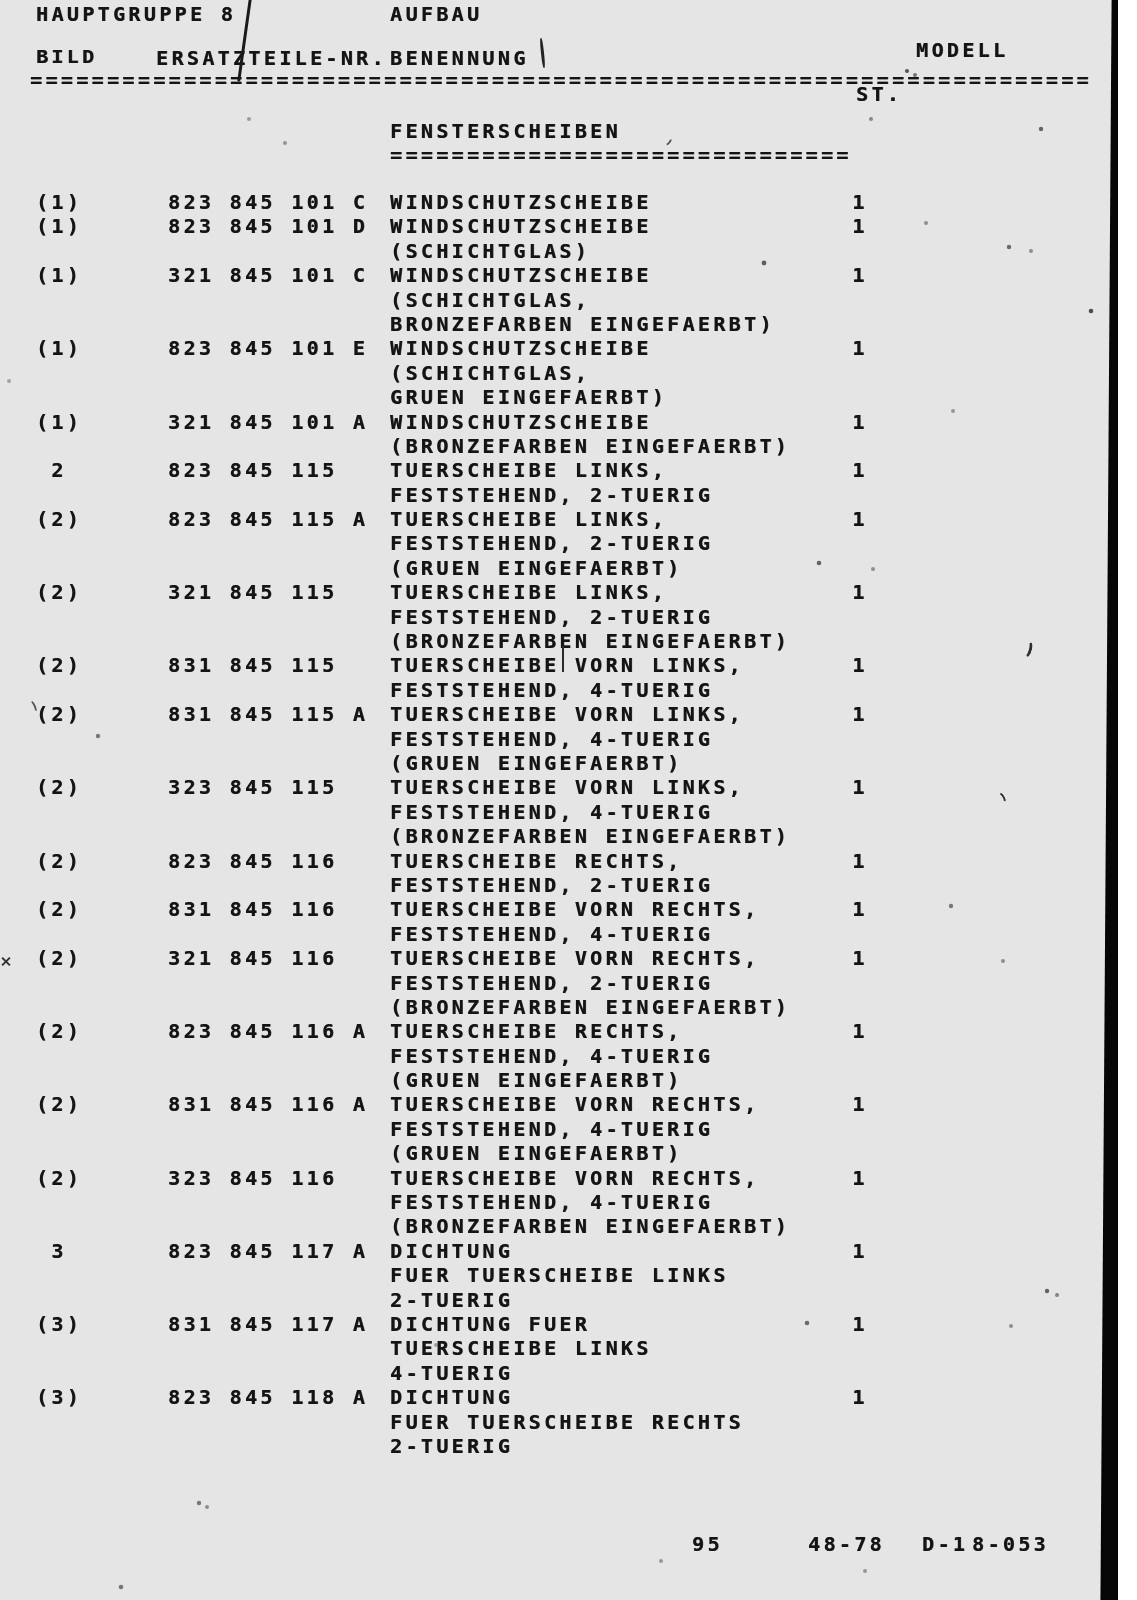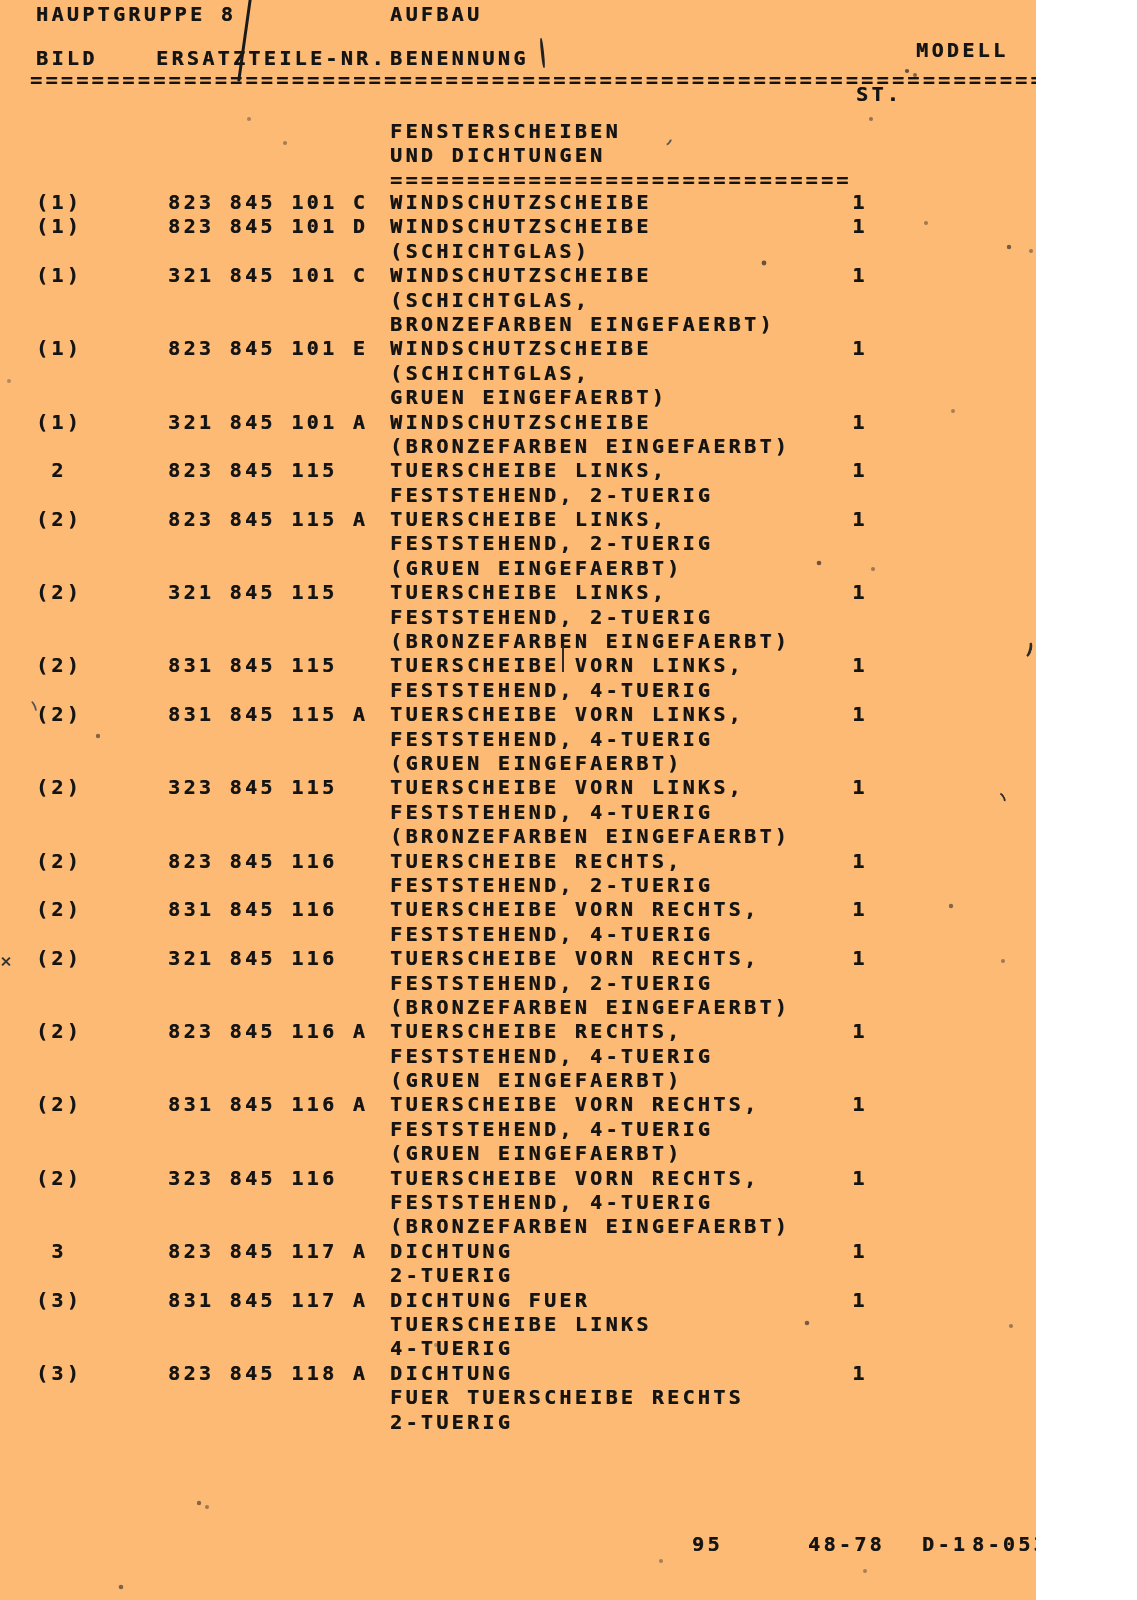--- a/index.html
+++ b/index.html
@@ -1,30 +1,30 @@
 <!DOCTYPE html>
 <html><head>
 <meta charset="utf-8">
 <style>
   * { margin:0; padding:0; box-sizing:border-box; }
   html,body { background:#ffffff; }
   .page {
-    position:relative; width:1036px; height:1600px; overflow:hidden;
-    background:#fdba74;
+    position:relative; width:1118px; height:1600px; overflow:hidden;
+    background:#e5e5e5;
     font-family:"DejaVu Sans Mono","Liberation Mono",monospace;
     font-weight:700; font-size:20px; color:#141414;
     letter-spacing:3.35px;
     text-shadow:0.5px 0.3px 0 rgba(25,25,25,0.8);
   }
   .t { position:absolute; white-space:pre; line-height:24.4px; }
 
   
   .hdr-group   { left:36px;  top:2px;  }
   .hdr-section { left:390px; top:2px;  }
-  .ch-bild     { left:36px;  top:46px; }
+  .ch-bild     { left:36px;  top:46px;font-family:Liberation Mono, monospace; }
   .ch-nr       { left:156px; top:46px; }
   .ch-ben      { left:390px; top:46px; }
   .ch-st       { left:856px; top:46px;margin-top:36px; }
   .ch-modell   { left:916px; top:38px; }
   .sep         { left:30px;  top:68px; }
 
   
   .section { position:absolute; left:390px; top:119px; }
   .section div { height:24.4px; line-height:24.4px; white-space:pre; }
 
@@ -87,21 +87,20 @@
   <span class="t ch-bild">BILD</span>
   <span class="t ch-nr">ERSATZTEILE-NR.</span>
   <span class="t ch-ben">BENENNUNG</span>
   <span class="t ch-st">ST.</span>
   <span class="t ch-modell">MODELL</span>
 
   <span class="t sep">=====================================================================</span>
 
   <div class="section">
     <div>FENSTERSCHEIBEN</div>
-    <div>UND DICHTUNGEN</div>
     <div>==============================</div>
   </div>
 
   <div class="rows">
     <div class="row">
       <span class="c-bild">(1)</span>
       <span class="c-nr">823 845 101 C</span>
       <div class="c-name">
           <div class="name-line">WINDSCHUTZSCHEIBE</div>
         </div>
@@ -276,20 +275,21 @@
           <div class="name-line">(BRONZEFARBEN EINGEFAERBT)</div>
         </div>
       <span class="c-qty">1</span>
     </div>
 
     <div class="row">
       <span class="c-bild">3</span>
       <span class="c-nr">823 845 117 A</span>
       <div class="c-name">
           <div class="name-line">DICHTUNG</div>
+          <div class="name-line">FUER TUERSCHEIBE LINKS</div>
           <div class="name-line">2-TUERIG</div>
         </div>
       <span class="c-qty">1</span>
     </div>
 
     <div class="row">
       <span class="c-bild">(3)</span>
       <span class="c-nr">831 845 117 A</span>
       <div class="c-name">
           <div class="name-line">DICHTUNG FUER</div>

